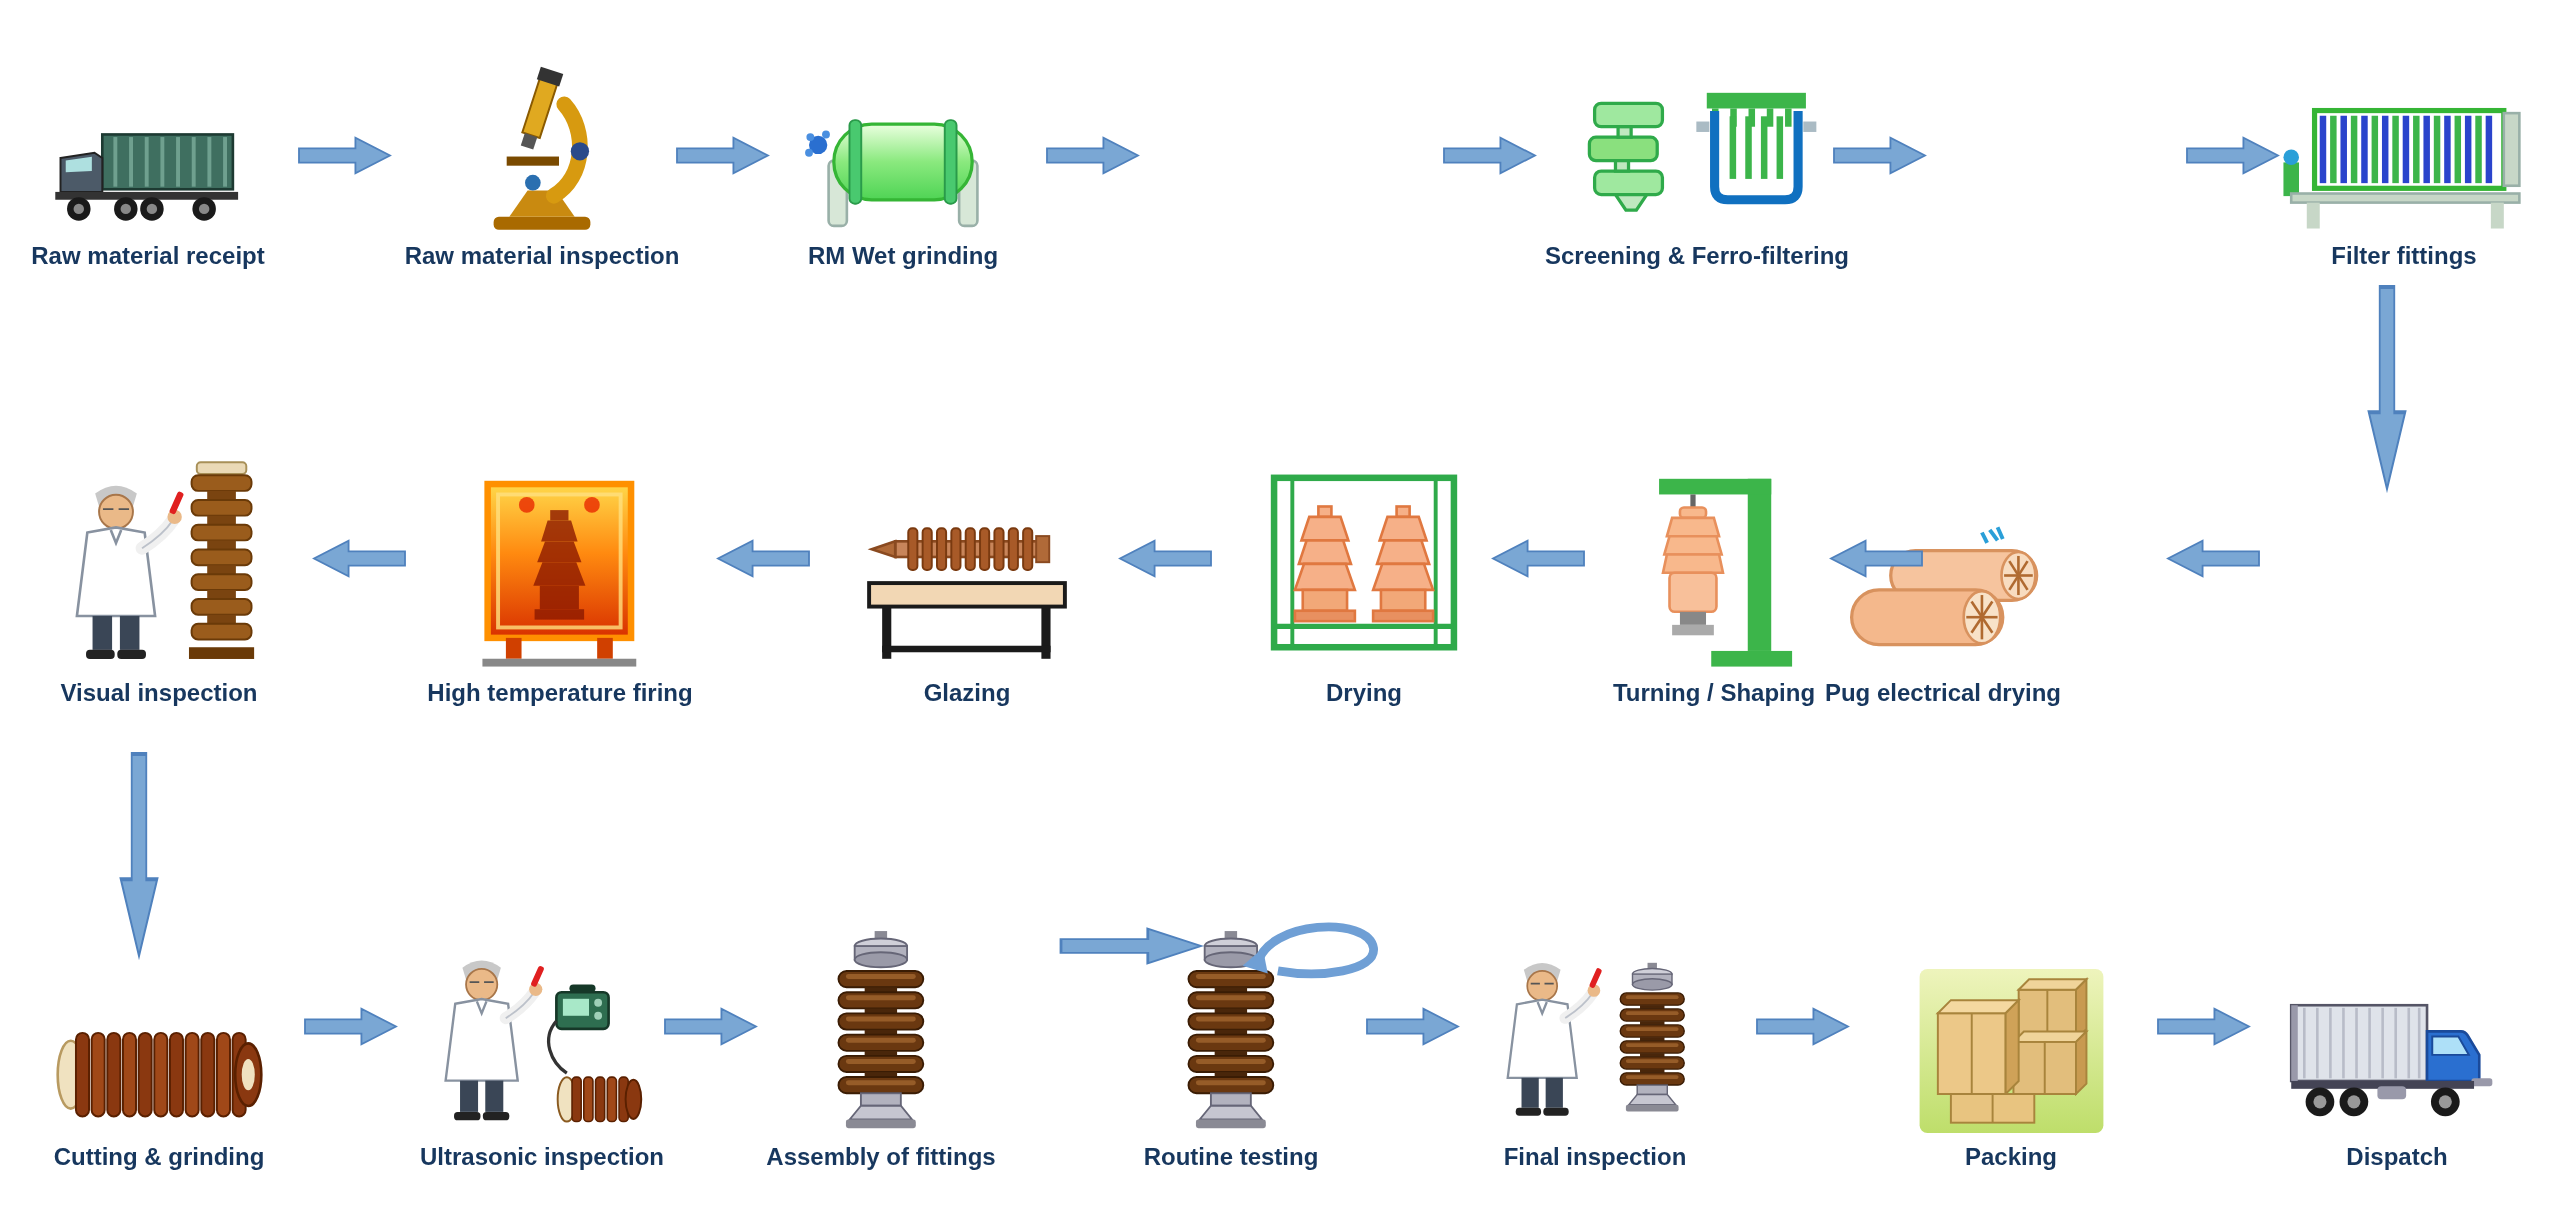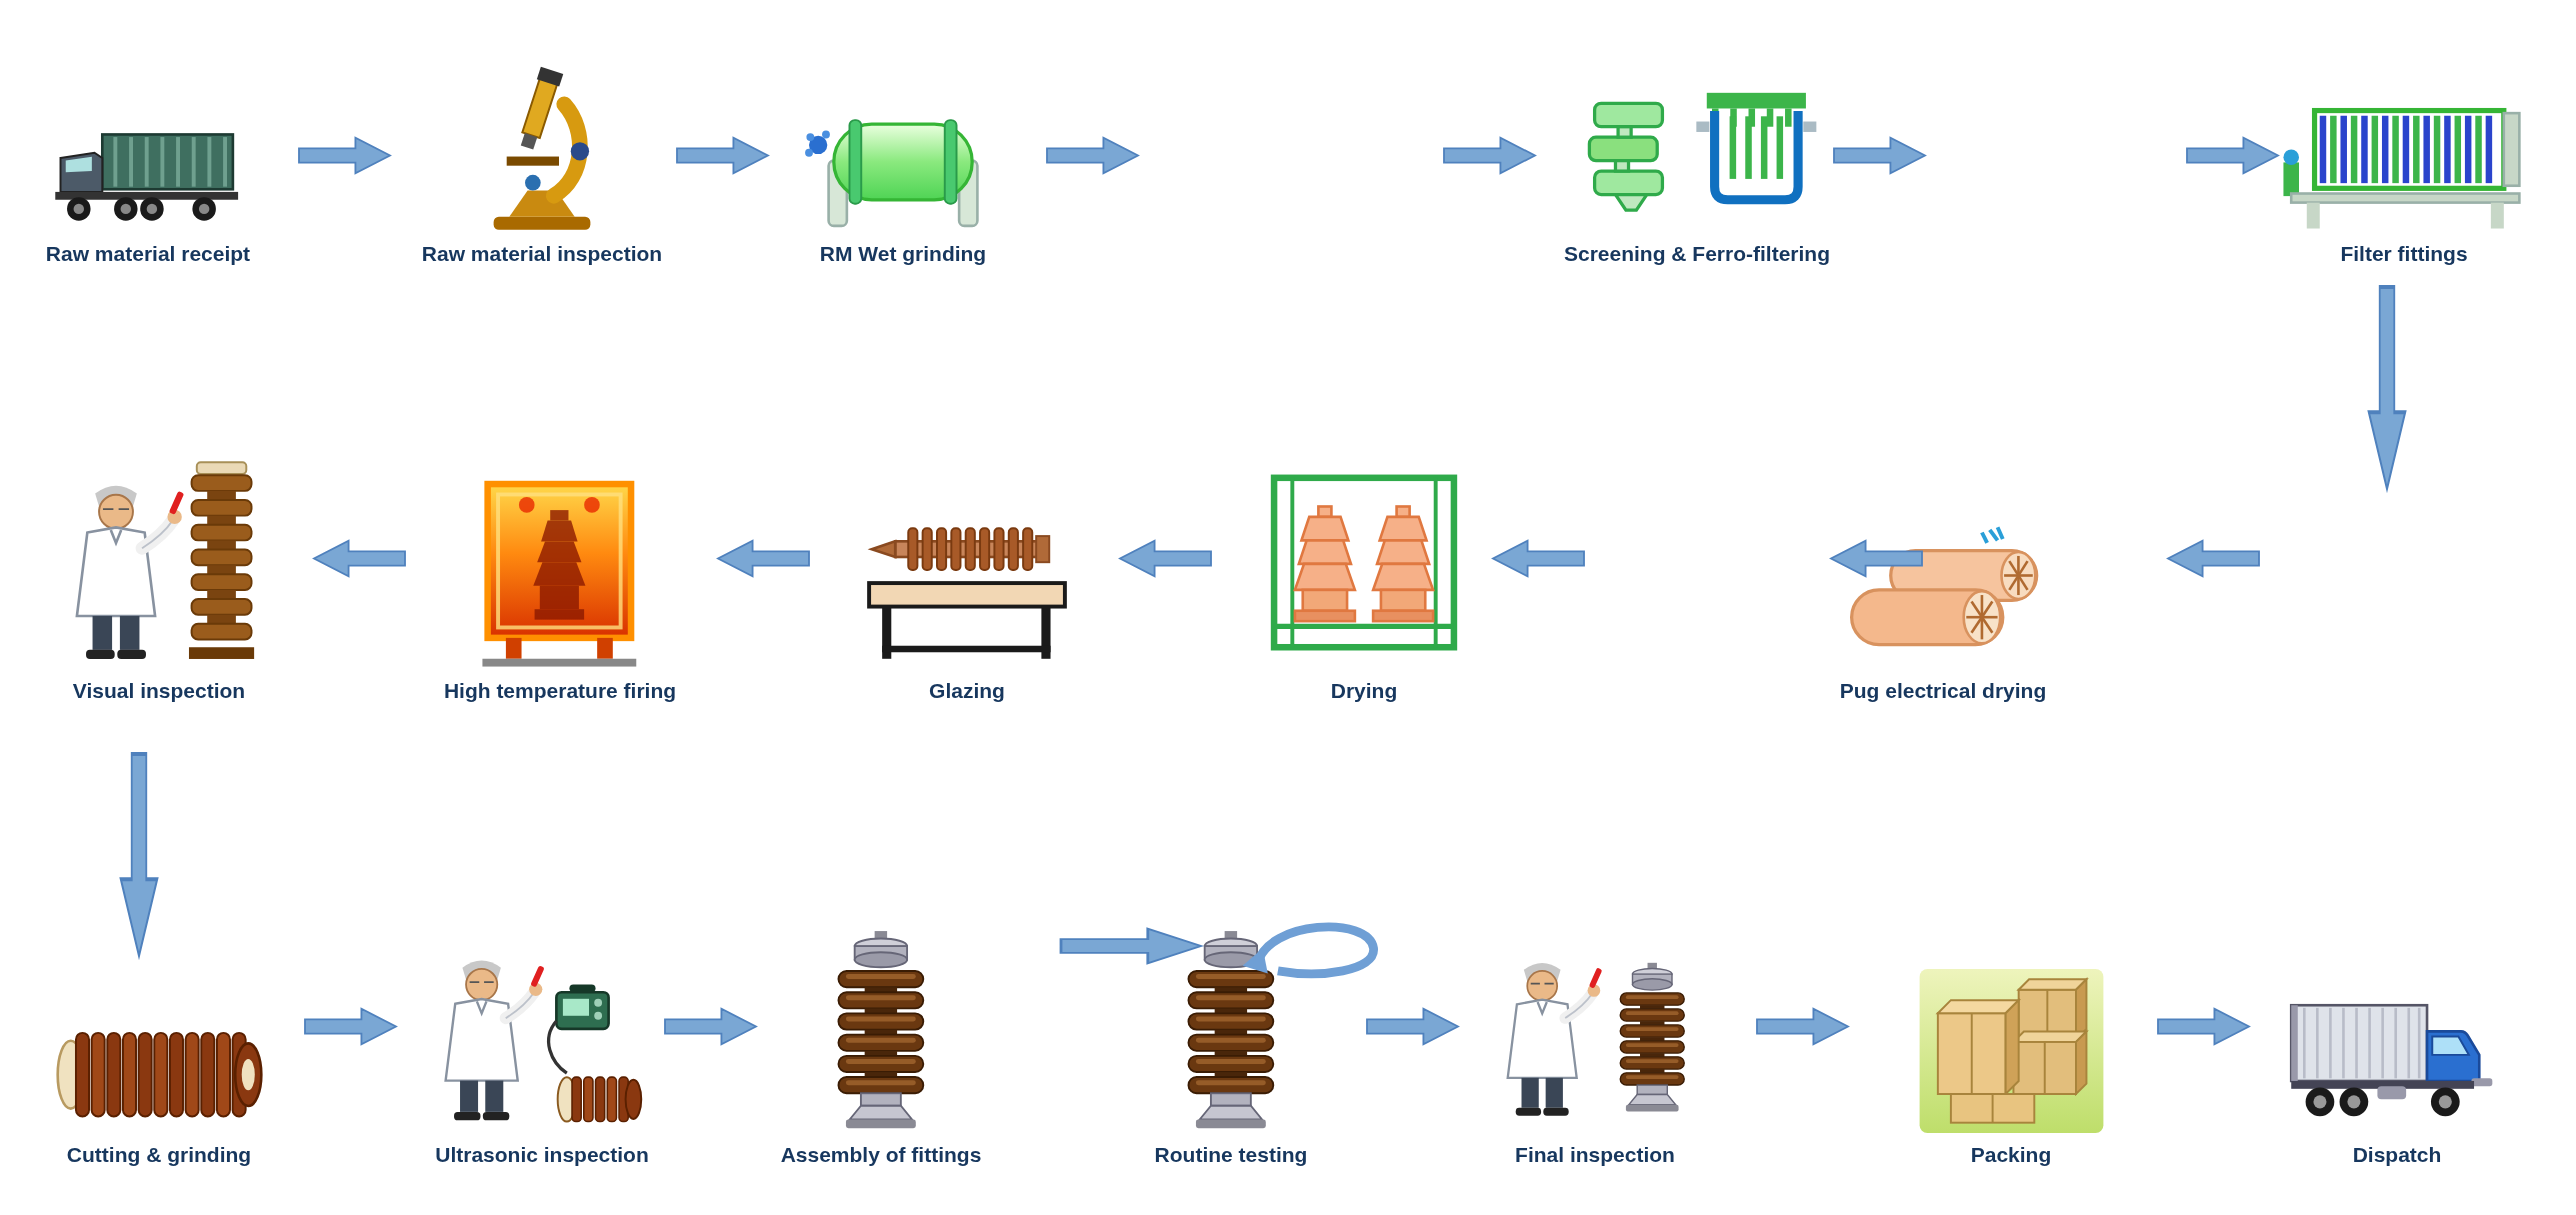--- a/index.html
+++ b/index.html
@@ -2,21 +2,21 @@
 <html style="font-size:10.4px"><head>
 <meta charset="utf-8">
 <style>
   html,body{margin:0;padding:0;background:#fff;}
   #canvas{position:relative;width:2576px;height:1216px;background:#ffffff;font-family:"Liberation Sans",sans-serif;overflow:hidden;}
   .node{position:absolute;transform:translateX(-50%);width:366px;display:flex;flex-direction:column;align-items:center;}
   .icon-box{display:flex;align-items:flex-end;justify-content:center;}
   .r1 .icon-box{height:196px}
   .r2 .icon-box{height:248px}
   .r3 .icon-box{height:222px}
-  .label{margin-top:6.5px;font-size:21px;font-weight:bold;color:#17375E;text-align:center;white-space:nowrap;}
+  .label{margin-top:6.5px;font-size:24px;font-weight:bold;color:#17375E;text-align:center;white-space:nowrap;}
   .arrow{position:absolute;}
   .arrow svg{display:block;width:100%;height:100%;}
   .arrow polygon{fill:#7aa7d4;stroke:#4f81bd;stroke-width:2;}
   .loop path{fill:none;stroke:#6f9fd5;stroke-width:7;}
   .loop polygon{fill:#6f9fd5;stroke:none;}
   svg{overflow:visible}
 </style>
 </head>
 <body>
 
@@ -314,20 +314,40 @@
         <path d="M91 54 h28 l6 18 h-40 z"></path>
         <path d="M89 72 h32 l7 20 h-46 z"></path>
         <rect x="88" y="92" width="34" height="16" fill="#f2a878"></rect>
         <rect x="82" y="108" width="46" height="8" fill="#e89060"></rect>
       </g>
     </svg>
   </div>
   <div class="label">Drying</div>
 </div>
 
+<div class="node r2" style="left:1714px;top:424px">
+  <div class="icon-box">
+    <svg width="163" height="196" viewBox="0 0 125 150">
+      <rect x="88" y="2" width="18" height="132" fill="#3cb54a"></rect>
+      <rect x="20" y="2" width="86" height="12" fill="#3cb54a"></rect>
+      <rect x="60" y="134" width="62" height="12" fill="#3cb54a"></rect>
+      <rect x="44" y="14" width="4" height="10" fill="#666"></rect>
+      <g fill="#f8b88c" stroke="#e8905c" stroke-width="2">
+        <rect x="36" y="24" width="20" height="8" rx="3"></rect>
+        <path d="M30 32 h32 l4 14 h-40 z"></path>
+        <path d="M28 46 h36 l4 14 h-44 z"></path>
+        <path d="M26 60 h40 l3 14 h-46 z"></path>
+        <rect x="28" y="74" width="36" height="30" rx="4" fill="#f8c09a"></rect>
+      </g>
+      <rect x="36" y="104" width="20" height="10" fill="#888"></rect>
+      <rect x="30" y="114" width="32" height="8" fill="#aaa"></rect>
+    </svg>
+  </div>
+  <div class="label">Turning / Shaping</div>
+</div>
 
 <div class="node r2" style="left:1943px;top:424px">
   <div class="icon-box">
     <svg width="215" height="150" viewBox="0 0 165 115">
       <g stroke="#2a9fd8" stroke-width="3" fill="none">
         <path d="M118 6 l6 8"></path>
             <path d="M124 4 l4 9"></path>
             <path d="M112 8 l4 8"></path>
       </g>
       <rect x="42" y="22" width="112" height="38" rx="19" fill="#f6c49e" stroke="#d8925e" stroke-width="2.5"></rect>

